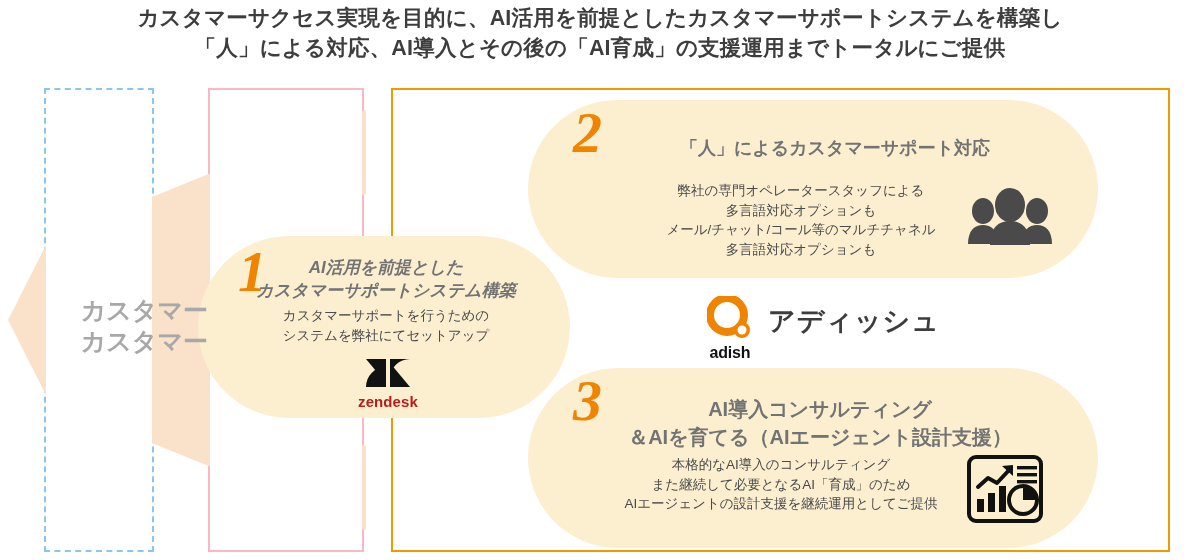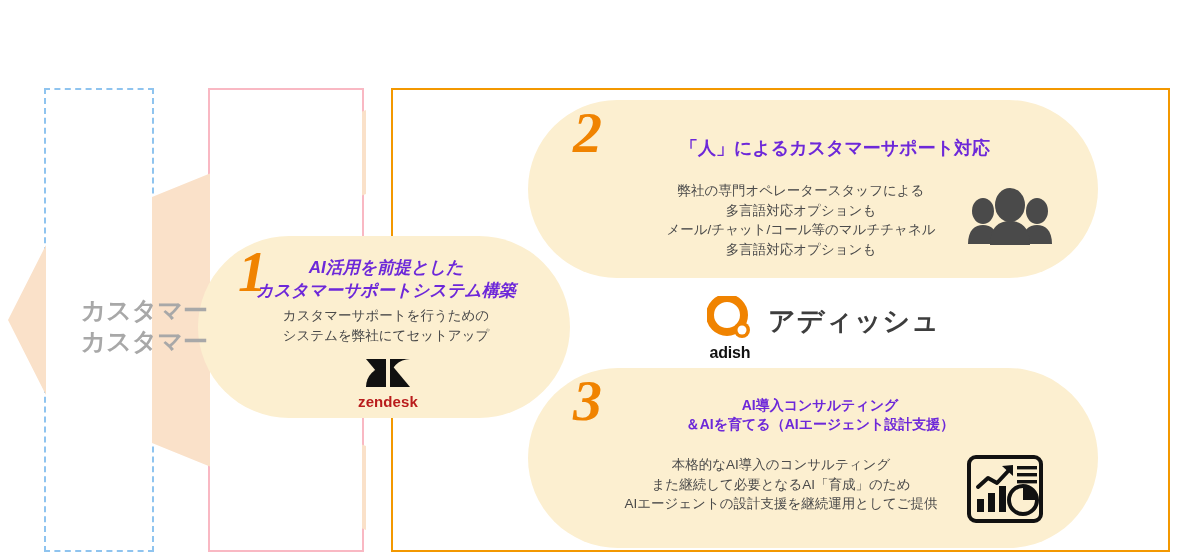--- a/index.html
+++ b/index.html
@@ -164,40 +164,40 @@
   #step-1 { left: 238px; top: 243px; }
   #step-2 { left: 573px; top: 104px; }
   #step-3 { left: 573px; top: 372px; }
 
   
   .card-head {
     position: absolute;
     text-align: center;
     font-size: 17px;
     font-weight: bold;
-    color: #6d28d9;
+    color: #737373;
     line-height: 1.38;
     z-index: 4;
   }
   .card-body {
     position: absolute;
     text-align: center;
     font-size: 13.5px;
     color: #4a4a4a;
     line-height: 1.45;
     z-index: 4;
   }
 
   #head-1 { left: 206px; top: 256px; width: 360px; font-style: italic; }
   #body-1 { left: 206px; top: 306px; width: 360px; }
 
   #head-2 { left: 600px; top: 136px; width: 470px; font-size: 18px; }
   #body-2 { left: 586px; top: 181px; width: 430px; }
 
-  #head-3 { left: 560px; top: 396px; width: 520px; font-size: 14px; }
+  #head-3 { left: 560px; top: 396px; width: 520px; font-size: 20px; }
   #body-3 { left: 566px; top: 455px; width: 430px; }
 
   
   #zendesk-logo {
     position: absolute;
     left: 342px;
     top: 358px;
     width: 92px;
     height: 50px;
     z-index: 5;
@@ -255,20 +255,24 @@
     width: 78px;
     height: 74px;
     z-index: 5;
   }
 </style>
 </head>
 <body>
 
 <div id="stage">
 
+  <div id="title-block">
+    <div class="title-line">カスタマーサクセス実現を目的に、AI活用を前提としたカスタマーサポートシステムを構築し</div>
+    <div class="title-line">「人」による対応、AI導入とその後の「AI育成」の支援運用までトータルにご提供</div>
+  </div>
 
   <div id="cs-arrow"></div>
 
   <div class="frame-fill" id="fill-customer"></div>
   <div class="frame-fill" id="fill-yourcompany"></div>
 
   <div id="cs-arrow-label">
     <div>カスタマー</div>
     <div>カスタマー</div>
   </div>

